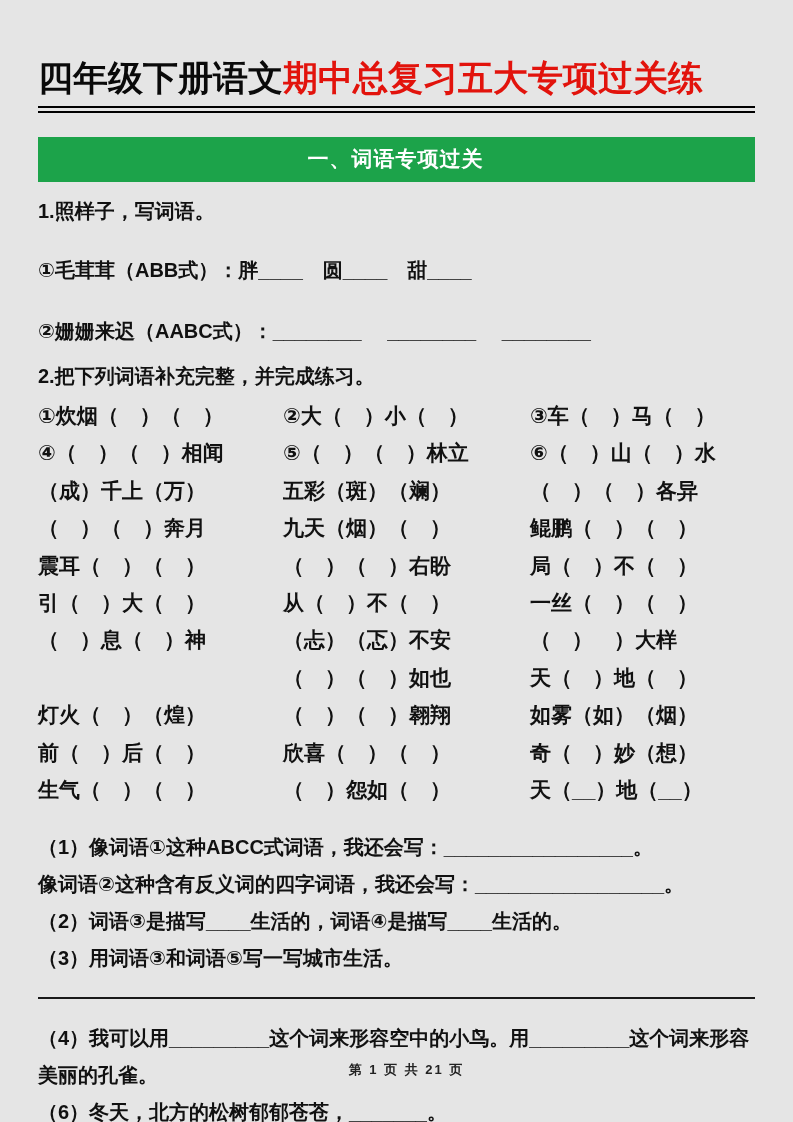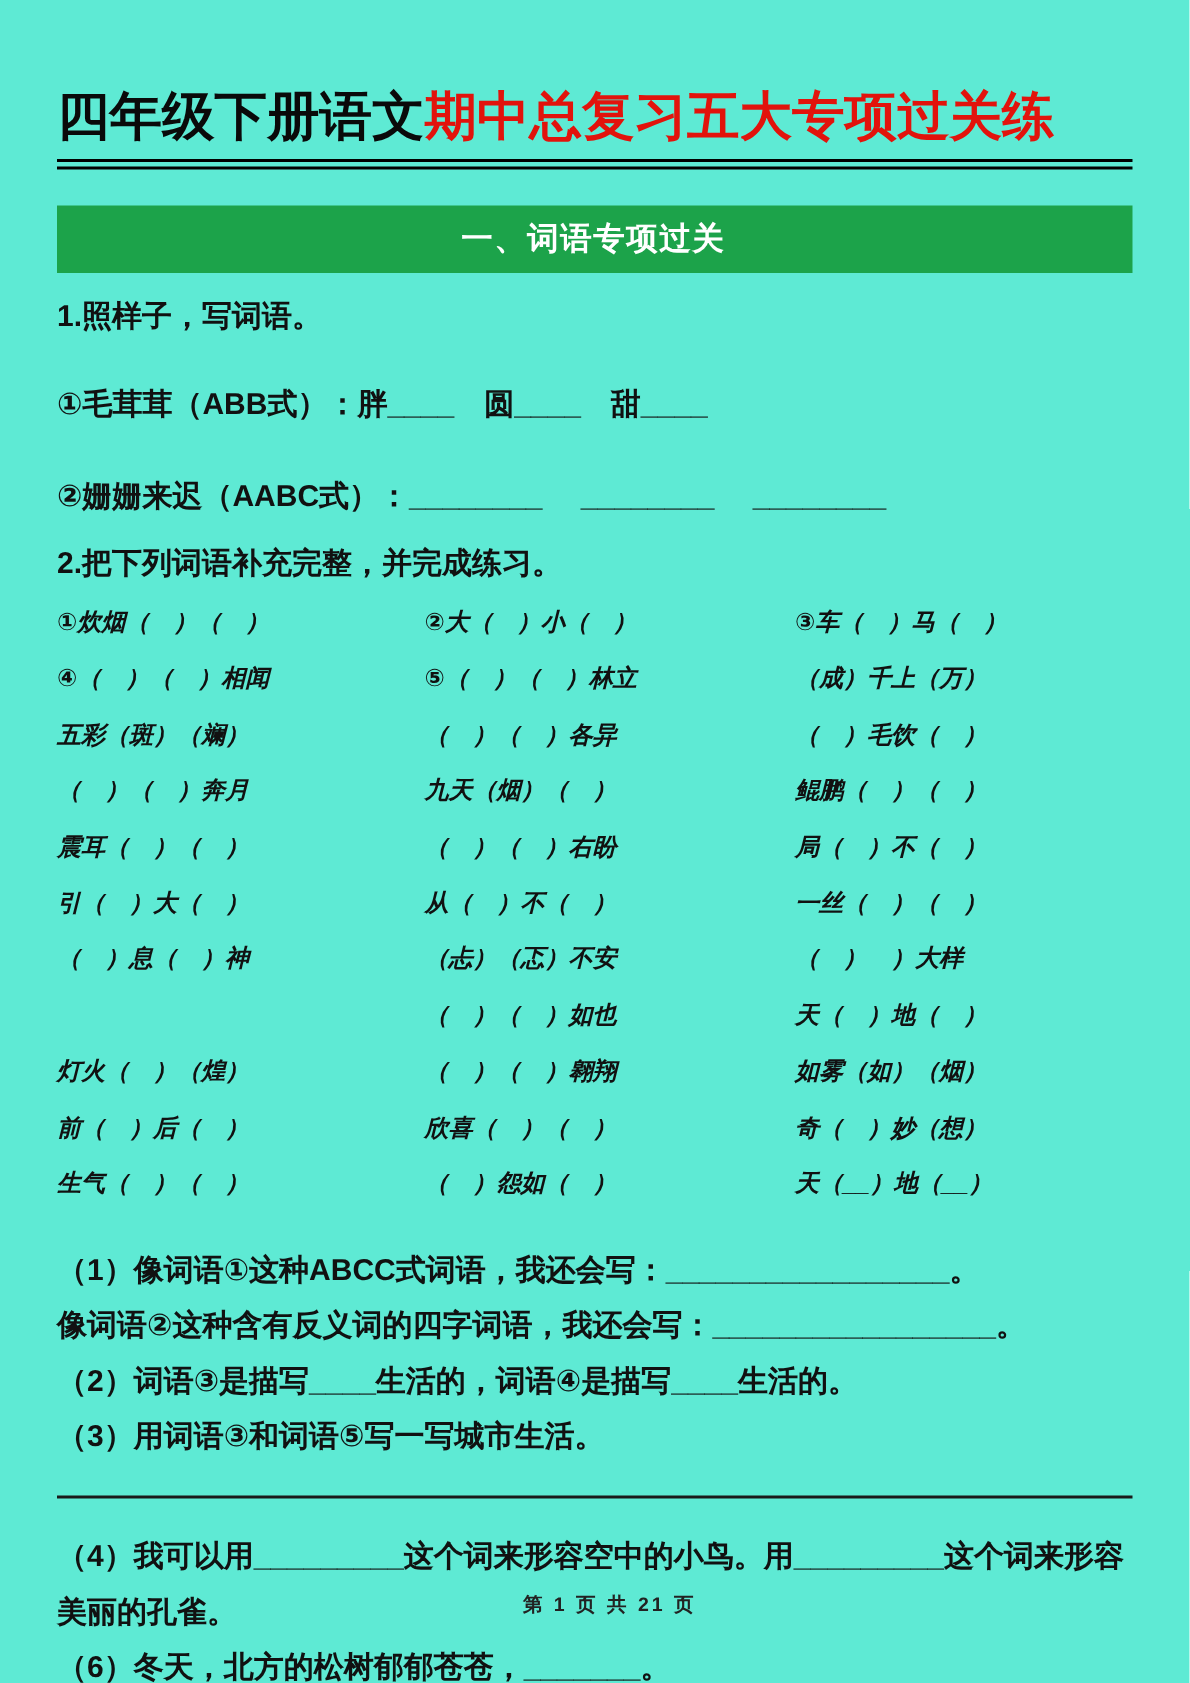--- a/index.html
+++ b/index.html
@@ -6,21 +6,21 @@
     margin: 0;
     padding: 0;
     background: #ffffff;
   }
   .page {
     position: relative;
     width: 793px;
     height: 1122px;
     box-sizing: border-box;
     padding: 32px 38px 0 38px;
-    background: #5eead4;
+    background: #e5e5e5;
     font-family: "Liberation Sans", "DejaVu Sans", sans-serif;
     color: #111111;
     overflow: hidden;
   }
   .title {
     font-size: 35px;
     font-weight: 800;
     line-height: 1.3;
     white-space: nowrap;
     letter-spacing: 0px;
@@ -50,23 +50,22 @@
   .line {
     margin: 30px 0 0 0;
     font-size: 20px;
     font-weight: 600;
     line-height: 31px;
   }
   .word-grid {
     margin-top: 7px;
     display: grid;
     grid-template-columns: 245px 247px 1fr;
-    font-size: 16px;
+    font-size: 21px;
     font-weight: 600;
-    font-style: italic;
   }
   .word-grid .cell {
     line-height: 37.4px;
     white-space: nowrap;
   }
   .q {
     margin: 0;
     font-size: 20px;
     font-weight: 600;
     line-height: 37px;
@@ -106,24 +105,24 @@
   <p class="line">②姗姗来迟（AABC式）：________　 ________　 ________</p>
 
   <p class="heading">2.把下列词语补充完整，并完成练习。</p>
 
   <div class="word-grid" id="word-grid">
       <div class="cell">①炊烟（　）（　）</div>
       <div class="cell">②大（　）小（　）</div>
       <div class="cell">③车（　）马（　）</div>
       <div class="cell">④（　）（　）相闻</div>
       <div class="cell">⑤（　）（　）林立</div>
+      <div class="cell">⑥（　）山（　）水</div>
       <div class="cell">（成）千上（万）</div>
       <div class="cell">五彩（斑）（斓）</div>
       <div class="cell">（　）（　）各异</div>
-      <div class="cell">（　）毛饮（　）</div>
       <div class="cell">（　）（　）奔月</div>
       <div class="cell">九天（烟）（　）</div>
       <div class="cell">鲲鹏（　）（　）</div>
       <div class="cell">震耳（　）（　）</div>
       <div class="cell">（　）（　）右盼</div>
       <div class="cell">局（　）不（　）</div>
       <div class="cell">引（　）大（　）</div>
       <div class="cell">从（　）不（　）</div>
       <div class="cell">一丝（　）（　）</div>
       <div class="cell">（　）息（　）神</div>

